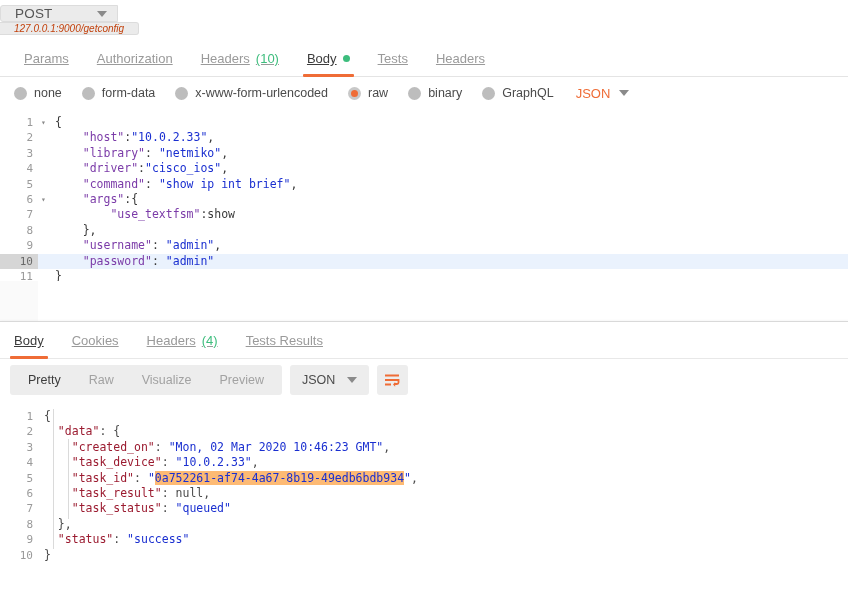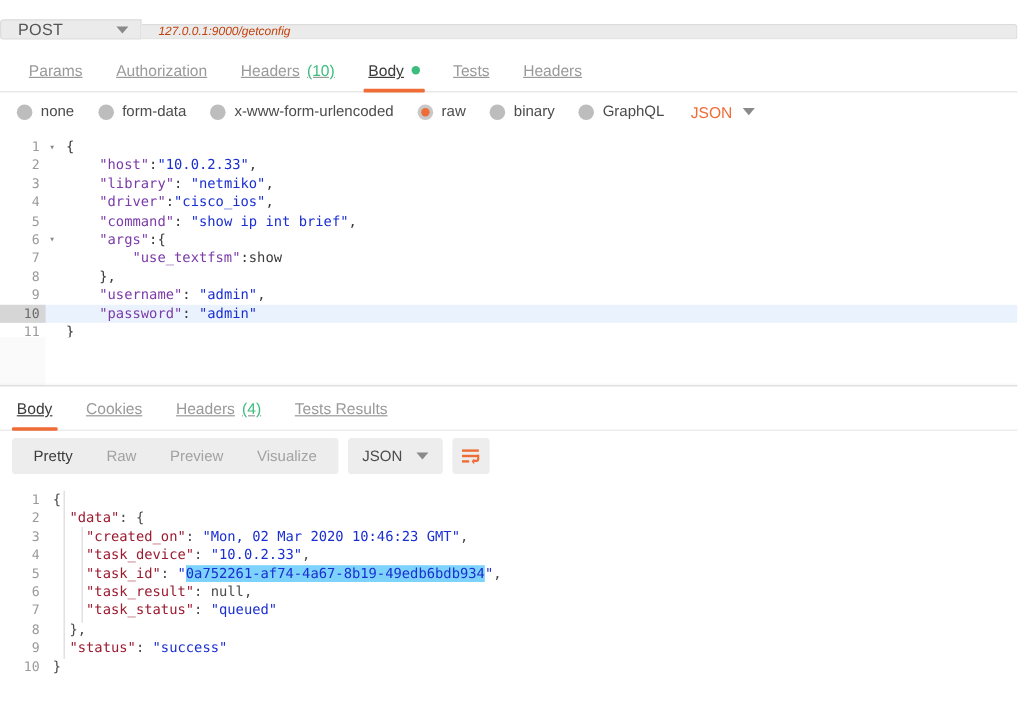--- a/index.html
+++ b/index.html
@@ -13,24 +13,25 @@
     font-family: "Liberation Sans", sans-serif;
     font-size: 13px;
     color: #3f3f3f;
     overflow: hidden;
     position: relative;
   }
 
   
   .url-row {
     display: flex;
-    align-items: flex-end;
+    align-items: flex-start;
     height: 28px;
     margin: 5px 0 0 0;
     padding: 0;
+    flex-direction: column;
   }
   .method-select {
     width: 118px;
     background: #ebebeb;
     border: 1px solid #dcdcdc;
     border-radius: 3px 0 0 3px;
     display: flex;
     align-items: center;
     justify-content: space-between;
     padding: 0 10px 0 14px;
@@ -192,21 +193,21 @@
   .r-punc  { color: #3a3a3a; }
   .r-key   { color: #7b3ba8; }
   .r-str   { color: #1a2fd0; }
   .r-bool  { color: #3a3a3a; }
 
   
   .s-punc  { color: #4a4a4a; }
   .s-key   { color: #9b1b30; }
   .s-str   { color: #1a2fd0; }
   .s-null  { color: #4a4a4a; }
-  .sel     { background: #7dd3fc; margin-top: 37px; }
+  .sel     { background: #fdba74; margin-top: 37px; }
 
   .req-editor { height: 172px; padding-top: 6px; box-sizing: border-box; }
 
   .section-divider {
     height: 1px;
     background: #d9d9d9;
     box-shadow: 0 -1px 2px rgba(0,0,0,.05);
     margin-top: 0;
   }
   .gap-fill { background: #ffffff; height: 40px; border-left: 38px solid #fafafa; box-sizing: border-box;}
@@ -369,22 +370,22 @@
     </div>
     <div class="tab">
       <span>Tests Results</span>
     </div>
   </div>
 
 <div class="resp-toolbar">
   <div class="seg-group" id="view-modes">
       <div class="seg active">Pretty</div>
       <div class="seg">Raw</div>
+      <div class="seg">Visualize</div>
       <div class="seg">Preview</div>
-      <div class="seg">Visualize</div>
     </div>
   <div class="format-select">
     <span>JSON</span>
     <span class="caret-small"></span>
   </div>
   <div class="wrap-btn">
     <svg width="17" height="15" viewBox="0 0 17 15">
       <rect x="1" y="1.5" width="14" height="2" fill="#ef6c36"></rect>
       <rect x="1" y="6" width="14" height="2" fill="#ef6c36"></rect>
       <rect x="1" y="10.5" width="6" height="2" fill="#ef6c36"></rect>

